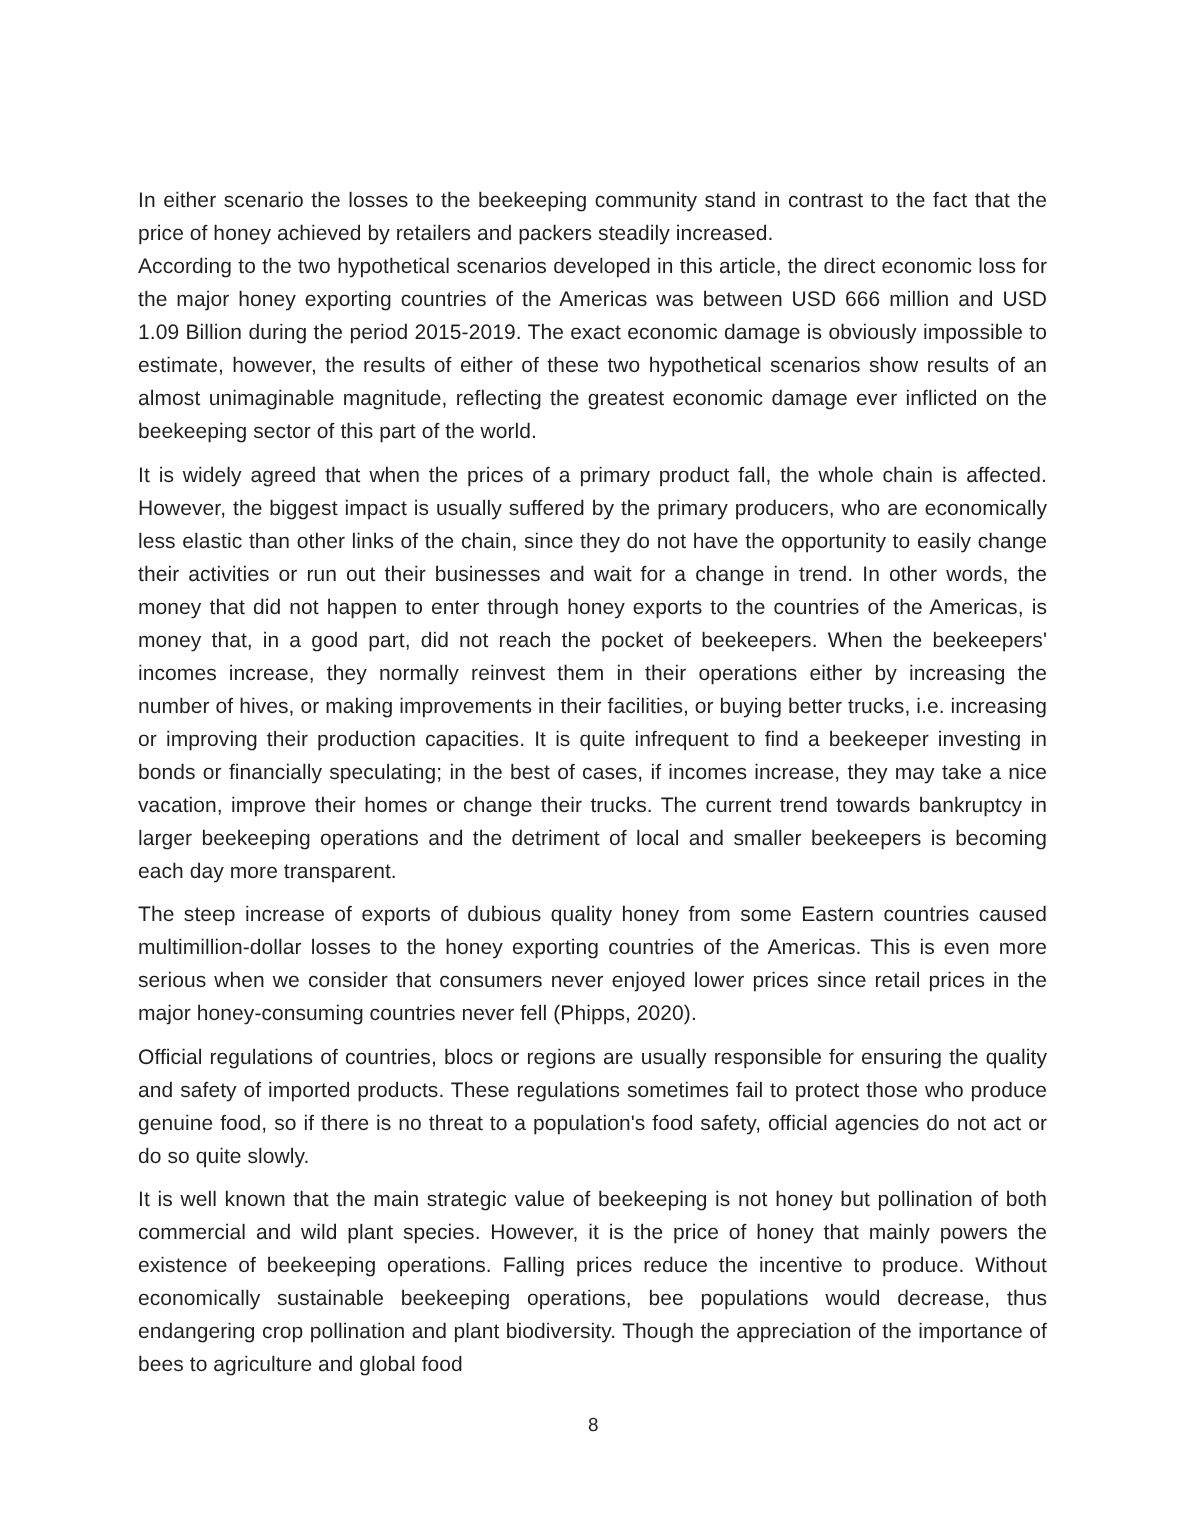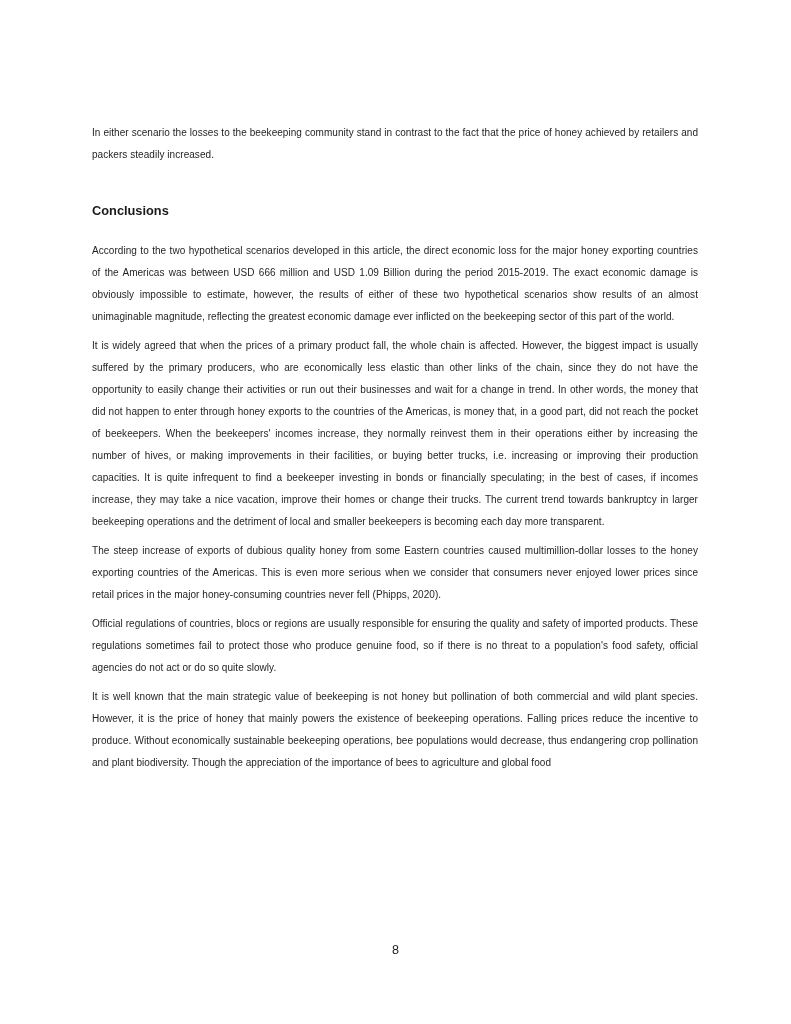--- a/index.html
+++ b/index.html
@@ -17,21 +17,21 @@
     color: #1f1f1f;
   }
   .content {
     position: absolute;
     left: 92px;
     top: 122px;
     width: 606px;
   }
   .content p {
     margin: 0 0 7px 0;
-    font-size: 10px;
+    font-size: 14px;
     line-height: 22px;
     text-align: justify;
     letter-spacing: 0.05px;
     color: #1f1f1f;
   }
   .content p.intro {
     margin-bottom: 0;
   }
   .content h2 {
     margin: 34px 0 18px 0;
@@ -50,21 +50,20 @@
     line-height: 18px;
     color: #1f1f1f;
   }
 </style>
 </head>
 <body>
 
 <div class="page">
   <div class="content">
     <p class="intro">In either scenario the losses to the beekeeping community stand in contrast to the fact that the price of honey achieved by retailers and packers steadily increased.</p>
-    <h2>Conclusions</h2>
     <p>According to the two hypothetical scenarios developed in this article, the direct economic loss for the major honey exporting countries of the Americas was between USD 666 million and USD 1.09 Billion during the period 2015-2019. The exact economic damage is obviously impossible to estimate, however, the results of either of these two hypothetical scenarios show results of an almost unimaginable magnitude, reflecting the greatest economic damage ever inflicted on the beekeeping sector of this part of the world.</p>
     <p>It is widely agreed that when the prices of a primary product fall, the whole chain is affected. However, the biggest impact is usually suffered by the primary producers, who are economically less elastic than other links of the chain, since they do not have the opportunity to easily change their activities or run out their businesses and wait for a change in trend. In other words, the money that did not happen to enter through honey exports to the countries of the Americas, is money that, in a good part, did not reach the pocket of beekeepers. When the beekeepers' incomes increase, they normally reinvest them in their operations either by increasing the number of hives, or making improvements in their facilities, or buying better trucks, i.e. increasing or improving their production capacities. It is quite infrequent to find a beekeeper investing in bonds or financially speculating; in the best of cases, if incomes increase, they may take a nice vacation, improve their homes or change their trucks. The current trend towards bankruptcy in larger beekeeping operations and the detriment of local and smaller beekeepers is becoming each day more transparent.</p>
     <p>The steep increase of exports of dubious quality honey from some Eastern countries caused multimillion-dollar losses to the honey exporting countries of the Americas. This is even more serious when we consider that consumers never enjoyed lower prices since retail prices in the major honey-consuming countries never fell (Phipps, 2020).</p>
     <p>Official regulations of countries, blocs or regions are usually responsible for ensuring the quality and safety of imported products. These regulations sometimes fail to protect those who produce genuine food, so if there is no threat to a population's food safety, official agencies do not act or do so quite slowly.</p>
     <p>It is well known that the main strategic value of beekeeping is not honey but pollination of both commercial and wild plant species. However, it is the price of honey that mainly powers the existence of beekeeping operations. Falling prices reduce the incentive to produce.  Without economically sustainable beekeeping operations, bee populations would decrease, thus endangering crop pollination and plant biodiversity. Though the appreciation of the importance of bees to agriculture and global food</p>
   </div>
   <div class="page-number">8</div>
 </div>
 
 </body></html>

